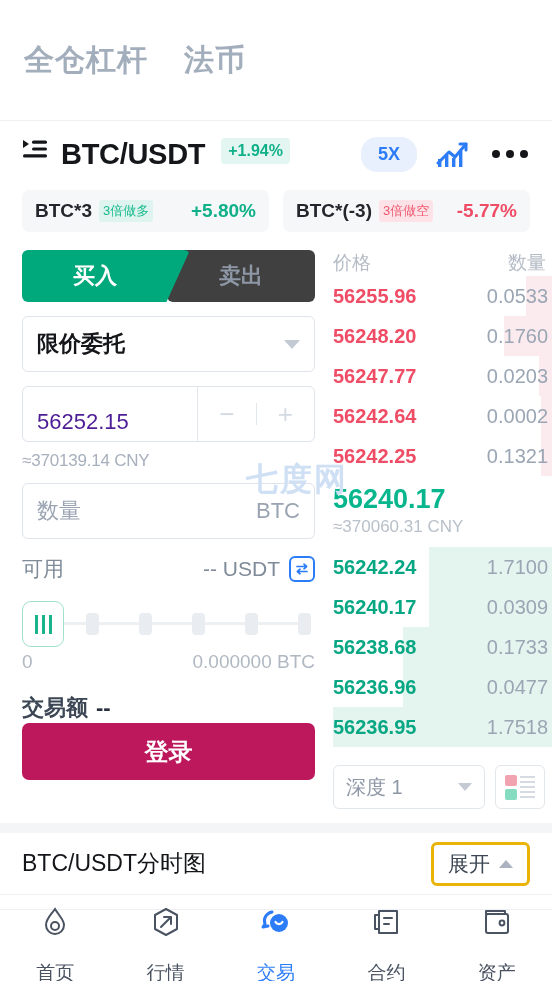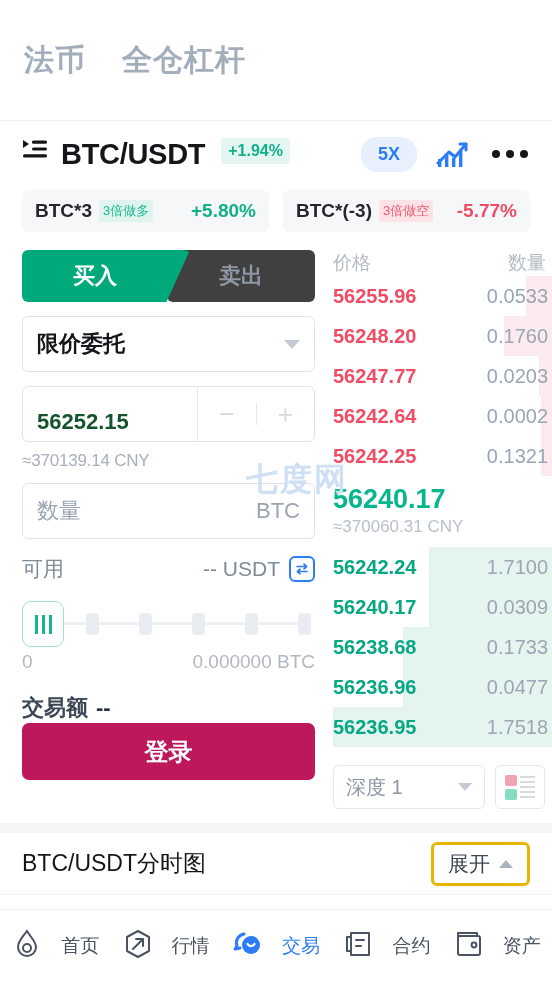--- a/index.html
+++ b/index.html
@@ -89,21 +89,21 @@
     background: #fff;
   }
   .field-text { font-size: 22px; color: #14161a; font-weight: 700; }
   .field-ph { font-size: 22px; color: #9aa4b2; }
   .caret {
     margin-left: auto; width: 0; height: 0;
     border-left: 8px solid transparent; border-right: 8px solid transparent;
     border-top: 9px solid #c3cad3;
   }
   .price-field { padding: 0; }
-  .price-val { flex: 1; padding-left: 14px; font-size: 22px; font-weight: 700; color: #14532d; margin-top: 16px; }
+  .price-val { flex: 1; padding-left: 14px; font-size: 22px; font-weight: 400; color: #4c1d95; margin-top: 16px; }
   .stepper {
     width: 117px; height: 100%; border-left: 1px solid #e4e8ed;
     display: flex; align-items: center; justify-content: space-evenly;
   }
   .step-btn { font-size: 26px; color: #d3dae1; line-height: 1; user-select:none; }
   .step-div { width: 1px; height: 22px; background: #e2e7ec; }
   .approx { font-size: 17px; color: #a7b0bc; margin-top: 9px; letter-spacing: -0.2px;}
   .amt-unit { margin-left: auto; font-size: 22px; color: #9aa4b2; }
 
   .avail-row {
@@ -198,42 +198,42 @@
   }
   .up-caret { width: 0; height: 0; border-left: 7px solid transparent;
     border-right: 7px solid transparent; border-bottom: 8px solid #aab3bf; }
 
   
   .bottom-nav {
     position: absolute; left: 0; bottom: 0; width: 552px; height: 72px;
     display: flex; border-top: 1px solid #eef0f3; background: #fff;
   }
   .nav-item {
-    flex: 1; display: flex; align-items: center;
+    flex: 1; display: flex; flex-direction: column; align-items: center;
     justify-content: center; gap: 18px;
   }
   .nav-lbl { font-size: 19px; color: #4a5361; }
   .nav-item.active .nav-lbl { color: #2b7cf6; }
 
   
   .watermark {
     position: absolute; left: 222px; top: 458px; width: 150px;
     text-align: center; pointer-events: none; z-index: 5;
   }
   .wm-cn { font-size: 32px; color: #cfe0f5; font-weight: 700; letter-spacing: 2px; }
   .wm-url { font-size: 18px; color: #a9c8ee; margin-top: 2px; letter-spacing: -0.2px;}
 </style>
 </head>
 <body>
 
 <div class="app">
 
   <div class="top-tabs">
+    <div class="top-tab">全仓杠杆</div>
     <div class="top-tab">法币</div>
-    <div class="top-tab">全仓杠杆</div>
   </div>
 
   <div class="pair-header">
     <div class="pair-left">
       <span class="list-icon">
         <svg width="26" height="22" viewBox="0 0 26 22">
           <path d="M1 2 L7 6 L1 10 Z" fill="#14161a"></path>
           <rect x="10" y="2.5" width="15" height="3.2" rx="1.5" fill="#14161a"></rect>
           <rect x="10" y="9.4" width="15" height="3.2" rx="1.5" fill="#14161a"></rect>
           <rect x="1" y="16.3" width="24" height="3.2" rx="1.5" fill="#14161a"></rect>

